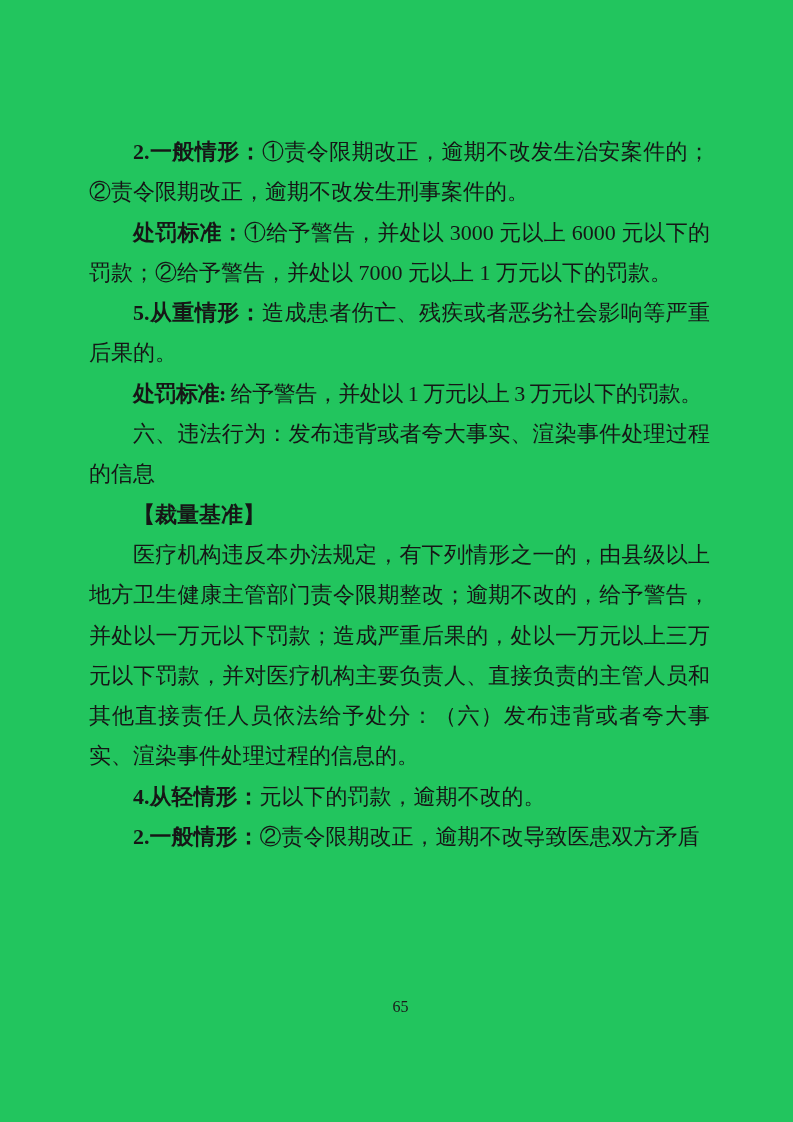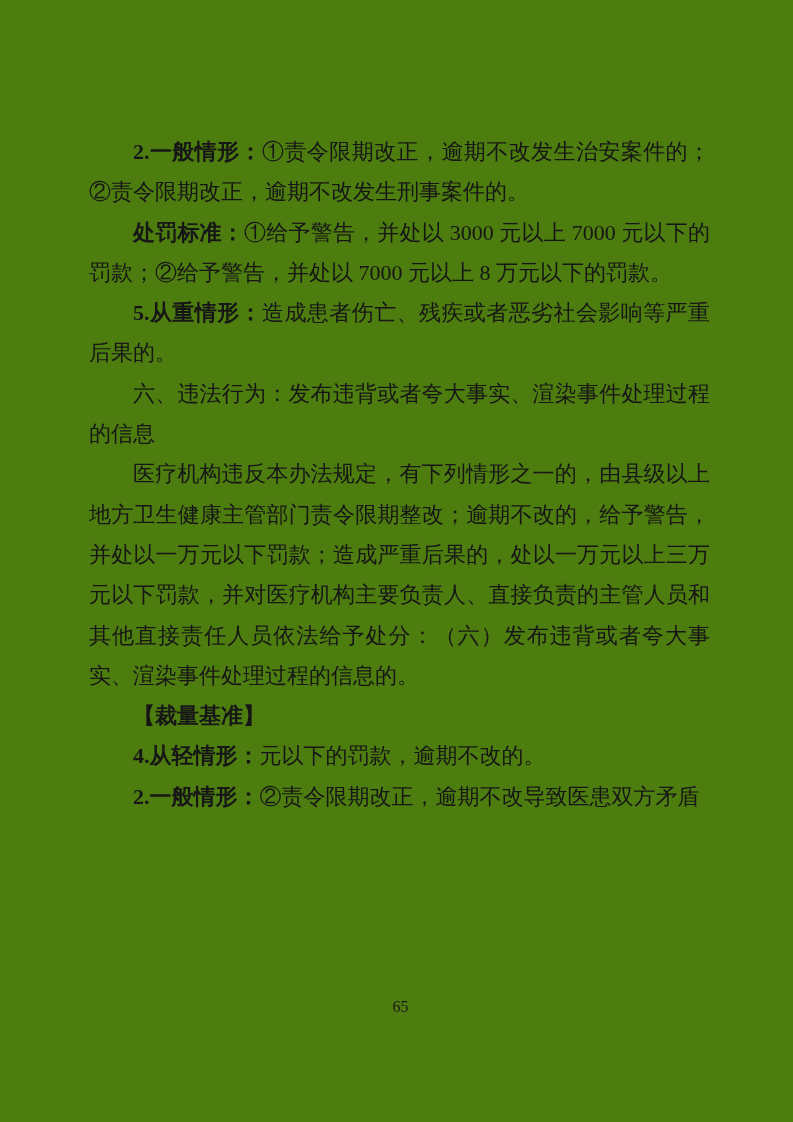--- a/index.html
+++ b/index.html
@@ -4,21 +4,21 @@
 <style>
   html, body {
     margin: 0;
     padding: 0;
     background: #ffffff;
   }
   .page {
     position: relative;
     width: 793px;
     height: 1122px;
-    background: #4d7c0f;
+    background: #22c55e;
     overflow: hidden;
     font-family: "Liberation Serif", "DejaVu Serif", serif;
     color: #161616;
   }
   .content {
     position: absolute;
     left: 89px;
     top: 132px;
     width: 621px;
     font-size: 22px;
@@ -48,31 +48,32 @@
   }
 </style>
 </head>
 <body>
 
 <div class="page">
   <div class="content">
 
     <p class="para"><b>2.一般情形：</b><span>①责令限期改正，逾期不改发生治安案件的；②责令限期改正，逾期不改发生刑事案件的。</span></p>
 
-    <p class="para"><b>处罚标准：</b><span>①给予警告，并处以 3000 元以上 7000 元以下的罚款；②给予警告，并处以 7000 元以上 8 万元以下的罚款。</span></p>
+    <p class="para"><b>处罚标准：</b><span>①给予警告，并处以 3000 元以上 6000 元以下的罚款；②给予警告，并处以 7000 元以上 1 万元以下的罚款。</span></p>
 
     <p class="para"><b>5.从重情形：</b><span>造成患者伤亡、残疾或者恶劣社会影响等严重后果的。</span></p>
 
+    <p class="para tight"><b>处罚标准:</b><span> 给予警告，并处以 1 万元以上 3 万元以下的罚款。</span></p>
 
     <p class="para"><b></b><span>六、违法行为：发布违背或者夸大事实、渲染事件处理过程的信息</span></p>
 
 
+    <p class="para"><b>【裁量基准】</b><span></span></p>
+
     <p class="para"><b></b><span>医疗机构违反本办法规定，有下列情形之一的，由县级以上地方卫生健康主管部门责令限期整改；逾期不改的，给予警告，并处以一万元以下罚款；造成严重后果的，处以一万元以上三万元以下罚款，并对医疗机构主要负责人、直接负责的主管人员和其他直接责任人员依法给予处分：（六）发布违背或者夸大事实、渲染事件处理过程的信息的。</span></p>
-
-    <p class="para"><b>【裁量基准】</b><span></span></p>
 
     <p class="para"><b>4.从轻情形：</b><span>元以下的罚款，逾期不改的。</span></p>
 
 
     <p class="para"><b>2.一般情形：</b><span>②责令限期改正，逾期不改导致医患双方矛盾</span></p>
 
   </div>
 
   <div class="footer">65</div>
 </div>

